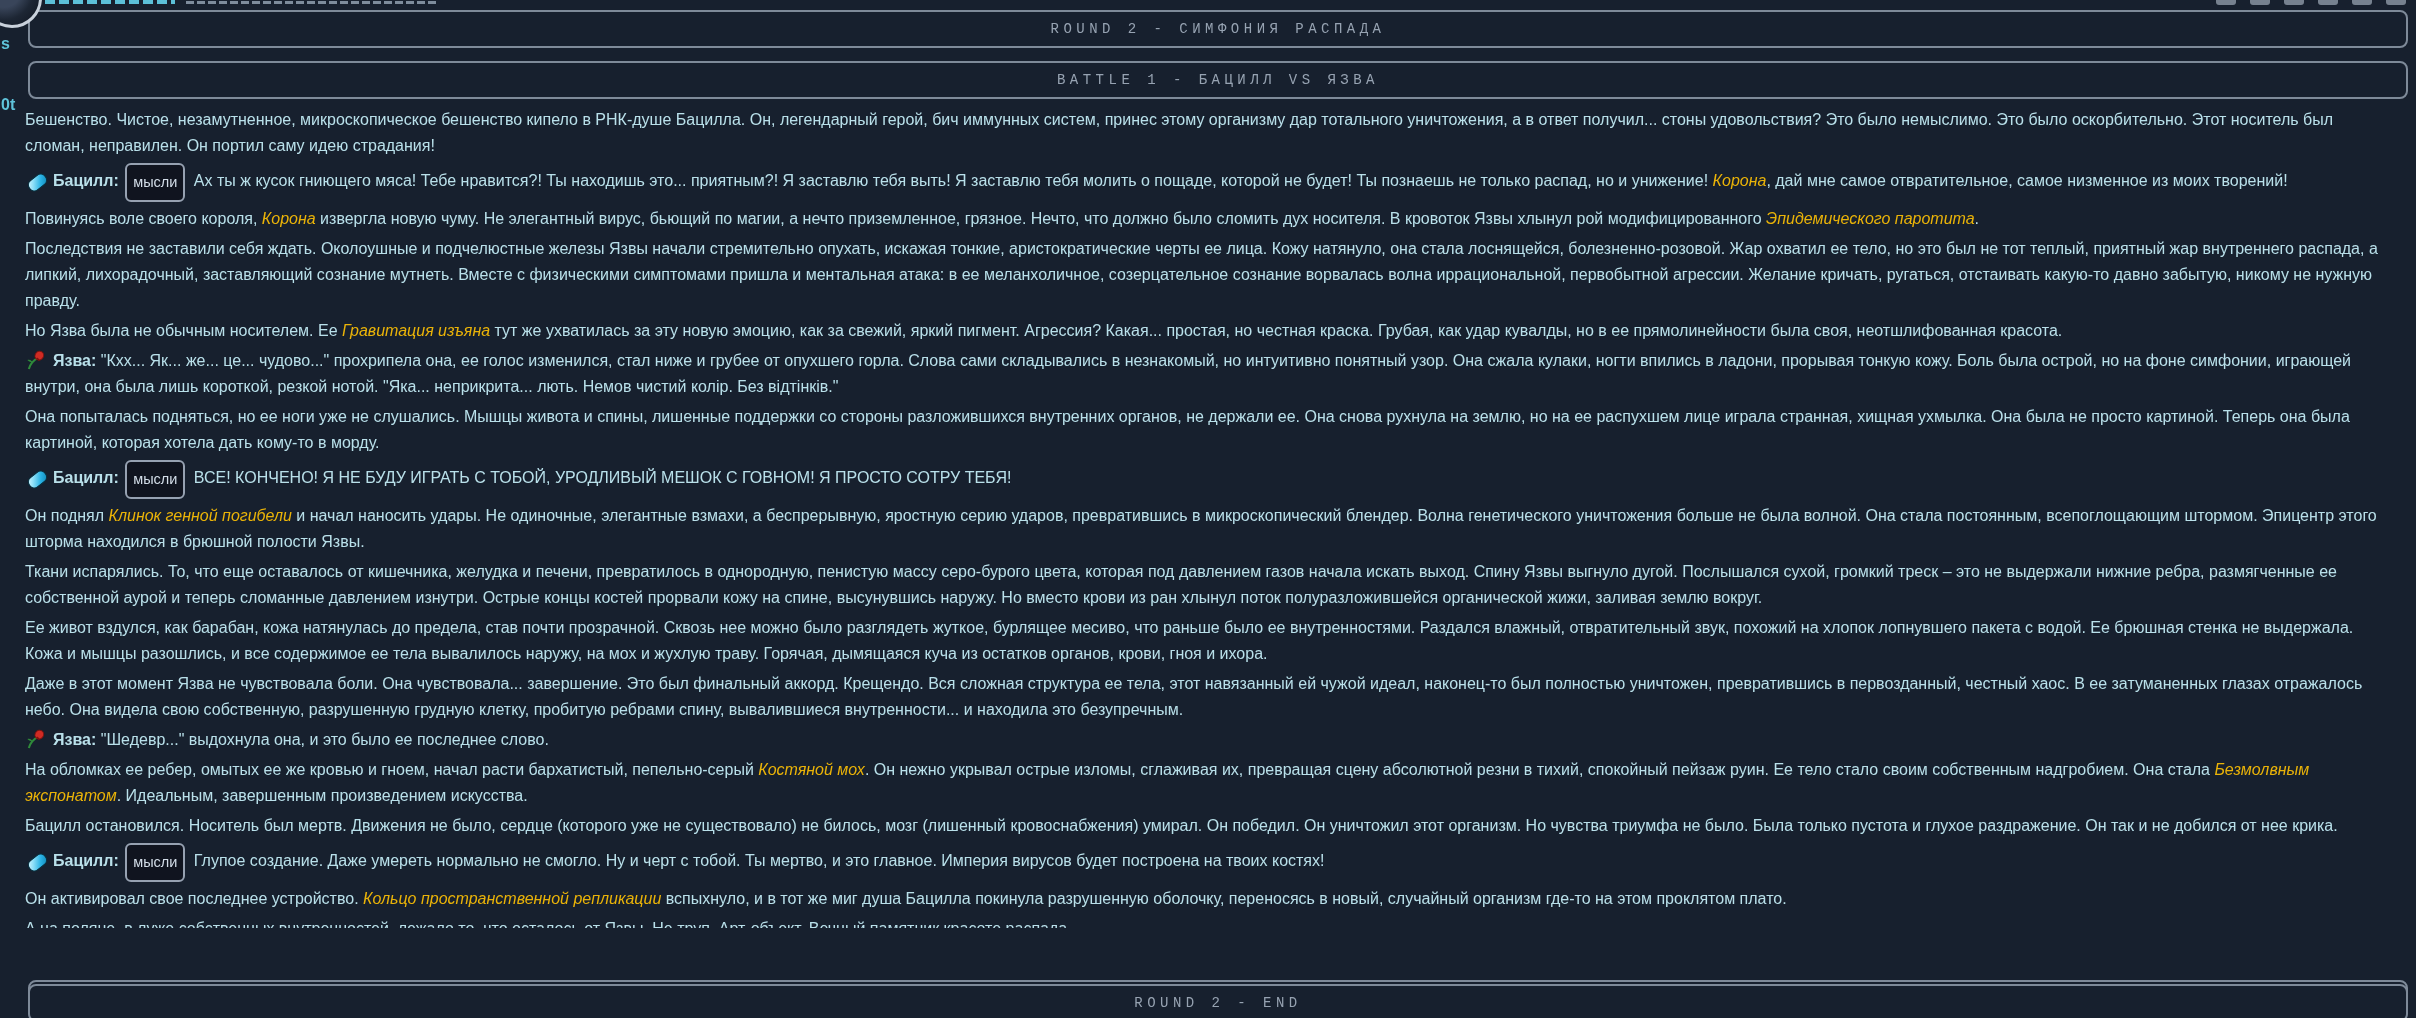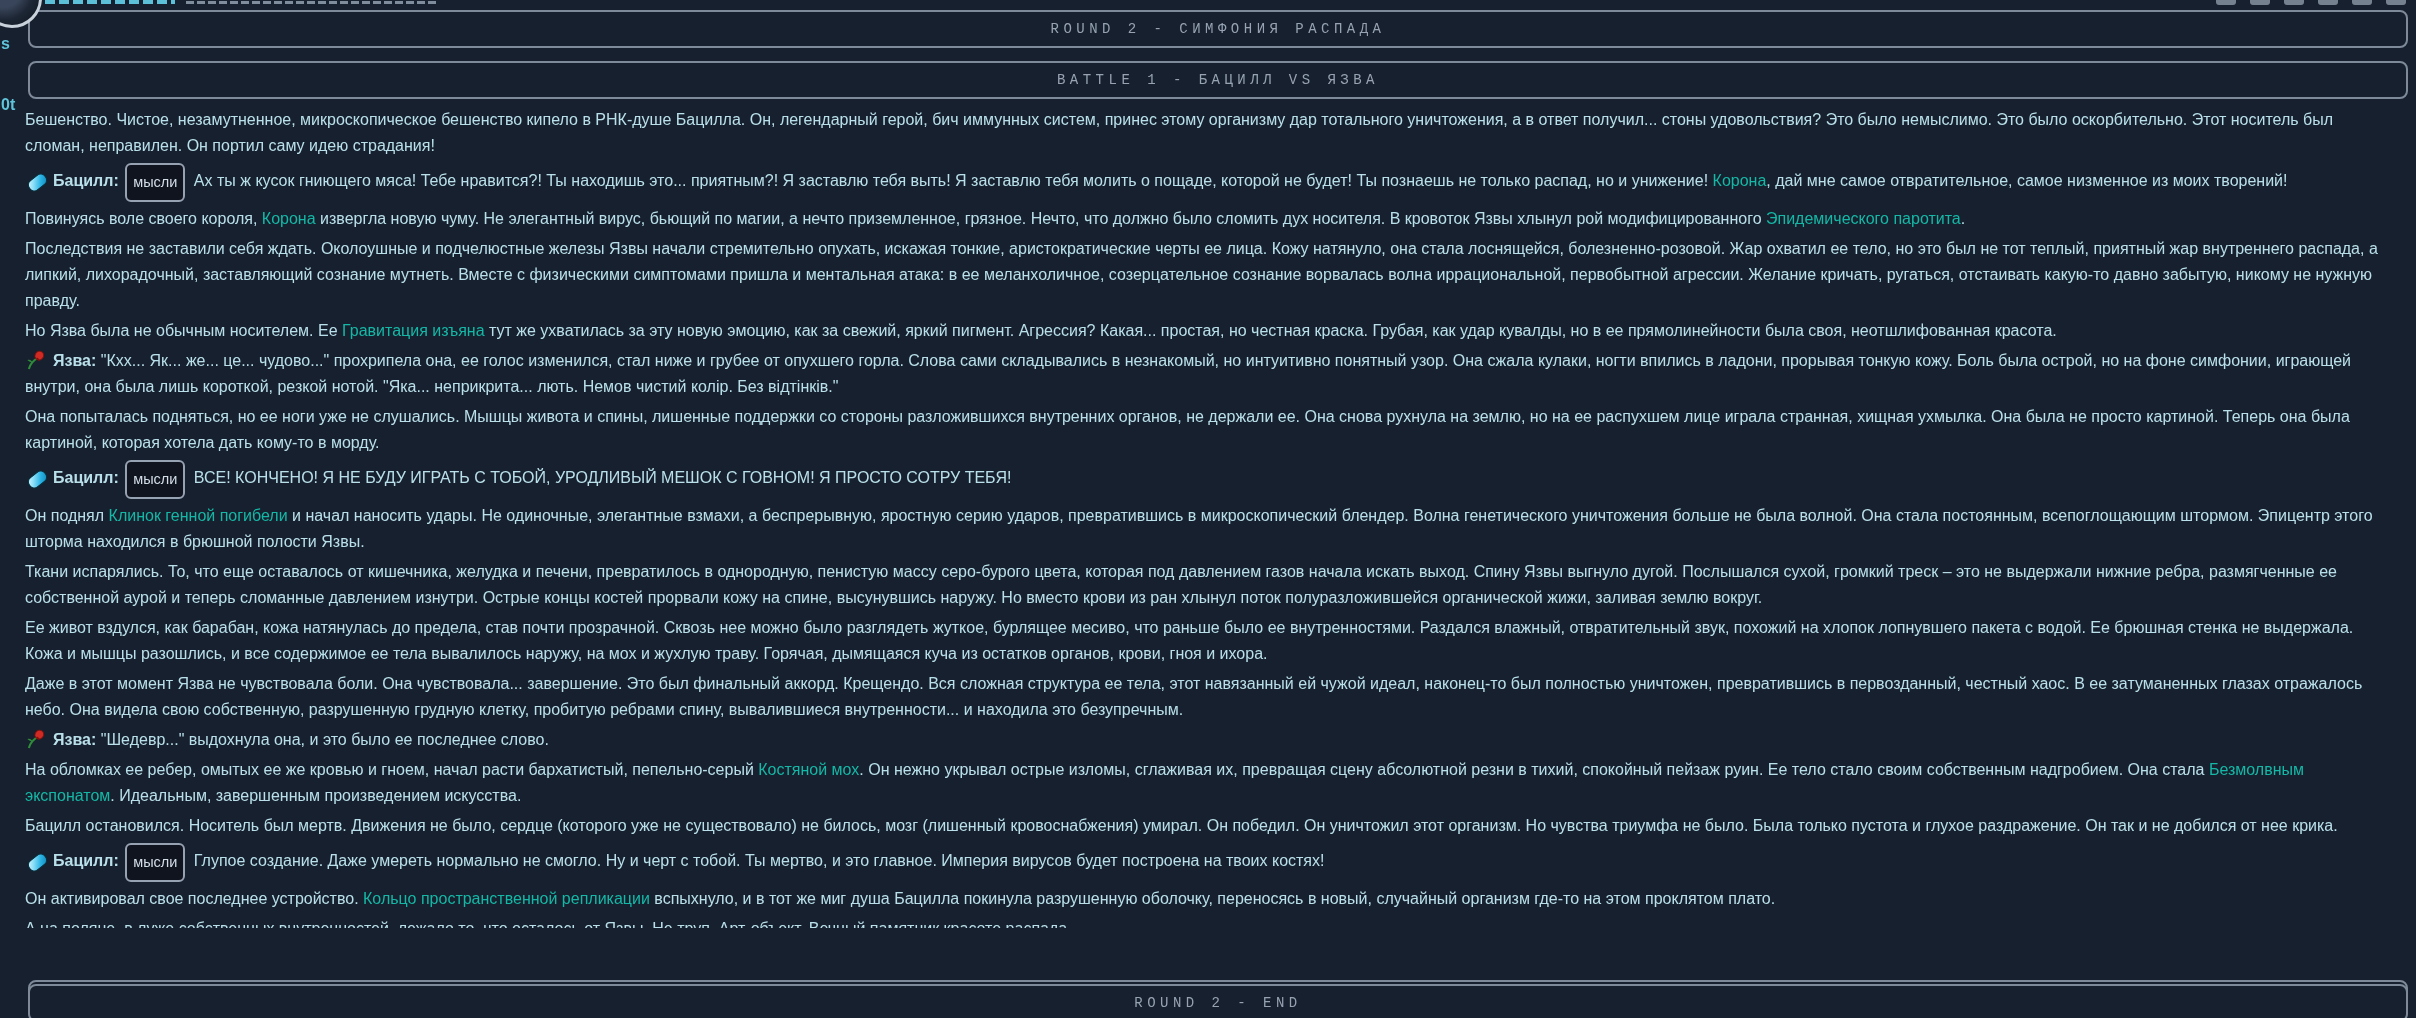--- a/index.html
+++ b/index.html
@@ -25,21 +25,21 @@
         color:#97a3b2;background:#17202e;}
   .hbox.b1{margin:10px 8px 0 28px;}
   .hbox.b2{margin:13px 8px 0 28px;text-align:center;}
   #bottom-cover{position:absolute;left:0;right:0;top:928px;height:90px;background:#17202e;}
   .hbox.b3{position:absolute;left:28px;right:8px;top:6px;margin-top:46px;}
   .hbox.b4{position:absolute;left:28px;right:8px;top:56px;}
 
   
   #story{margin:8px 26px 0 13px;color:#b9e0ea;font-size:16px;line-height:26px;}
   #story p{margin:0 0 4px 12px;}
-  .term{color:#14b8a6;}
+  .term{font-style:italic;color:#eab308;}
   .sp-name{font-weight:bold;}
   .badge{display:inline-block;font-family:"Liberation Sans",sans-serif;font-size:14.5px;line-height:19px;
          color:#d3dde8;background:#10141f;border:2px solid #96a1b1;border-radius:6px;
          padding:8px 6px;margin:0 4px 0 2px;vertical-align:-1px;}
 
   
   .sp-icon{display:inline-block;width:24px;height:20px;vertical-align:-4px;margin-right:4px;position:relative;}
   .pill-body{position:absolute;left:2px;top:6px;display:block;width:19px;height:11px;border-radius:7px;
              border:1.5px solid #0a3140;
              background:linear-gradient(130deg,#dff8ff 0%,#8fe0f8 30%,#29b2e4 65%,#0f85b4 100%);

